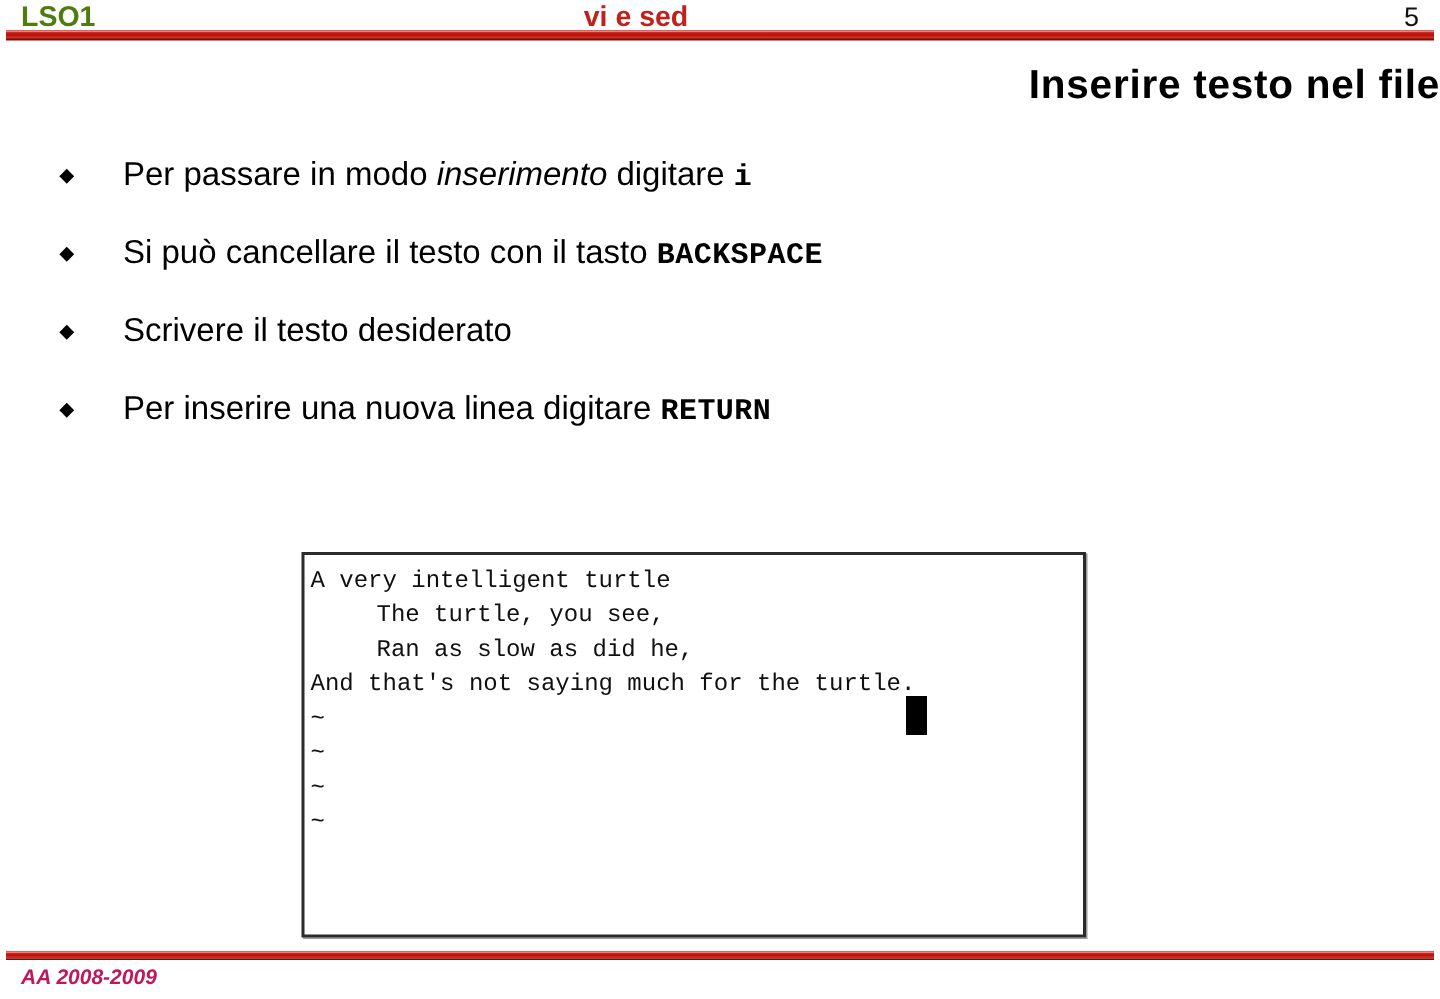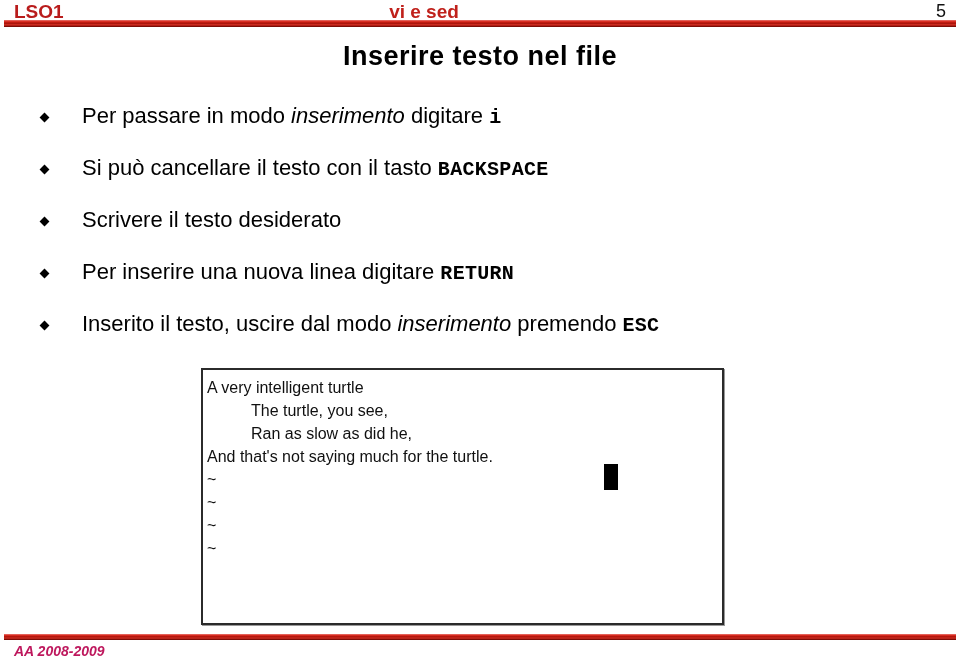--- a/index.html
+++ b/index.html
@@ -23,21 +23,21 @@
     top: 0;
     width: 960px;
     height: 32px;
   }
   #header-left-label {
     position: absolute;
     left: 14px;
     top: 1px;
     font-size: 19px;
     font-weight: bold;
-    color: #b91c1c;
+    color: #4d7c0f;
     letter-spacing: 0px;
     white-space: nowrap;
   }
   #header-center-title {
     position: absolute;
     left: 0;
     top: 1px;
     width: 848px;
     text-align: center;
     font-size: 19px;
@@ -71,21 +71,21 @@
   }
   #header-rule { top: 20px; }
   #footer-rule { top: 634px; height: 6px; }
 
   
   #slide-title {
     position: absolute;
     left: 0;
     top: 41px;
     width: 960px;
-    text-align: center;
+    text-align: right;
     font-size: 27px;
     font-weight: bold;
     letter-spacing: 0.5px;
     color: #000000;
   }
 
   
   #bullet-list {
     position: absolute;
     left: 0;
@@ -135,21 +135,21 @@
     background: #ffffff;
     border: 2px solid #2b2b2b;
     box-sizing: border-box;
     box-shadow: 1px 1px 0 #999999;
     overflow: hidden;
   }
   #terminal-body {
     position: relative;
     width: 100%;
     height: 100%;
-    font-family: Liberation Sans, sans-serif;
+    font-family: Liberation Mono, monospace;
     font-size: 16px;
     line-height: 23px;
     color: #101010;
     padding: 6px 0 0 4px;
     box-sizing: border-box;
   }
   .term-line {
     white-space: pre;
     height: 23px;
   }
@@ -218,24 +218,20 @@
       <span class="bullet-marker"></span>
       <div class="bullet-text"><span>Si può cancellare il testo con il tasto </span><span class="kbd">BACKSPACE</span></div>
     </div>
     <div class="bullet-row">
       <span class="bullet-marker"></span>
       <div class="bullet-text"><span>Scrivere il testo desiderato</span></div>
     </div>
     <div class="bullet-row">
       <span class="bullet-marker"></span>
       <div class="bullet-text"><span>Per inserire una nuova linea digitare </span><span class="kbd">RETURN</span></div>
-    </div>
-    <div class="bullet-row">
-      <span class="bullet-marker"></span>
-      <div class="bullet-text"><span>Inserito il testo, uscire dal modo </span><span class="em">inserimento</span><span> premendo </span><span class="kbd">ESC</span></div>
     </div>
   </div>
 
 <div id="terminal-figure">
   <div id="terminal-body">
     <div id="terminal-lines">
         <div class="term-line">A very intelligent turtle</div>
         <div class="term-line indent">The turtle, you see,</div>
         <div class="term-line indent">Ran as slow as did he,</div>
         <div class="term-line">And that's not saying much for the turtle.</div>

